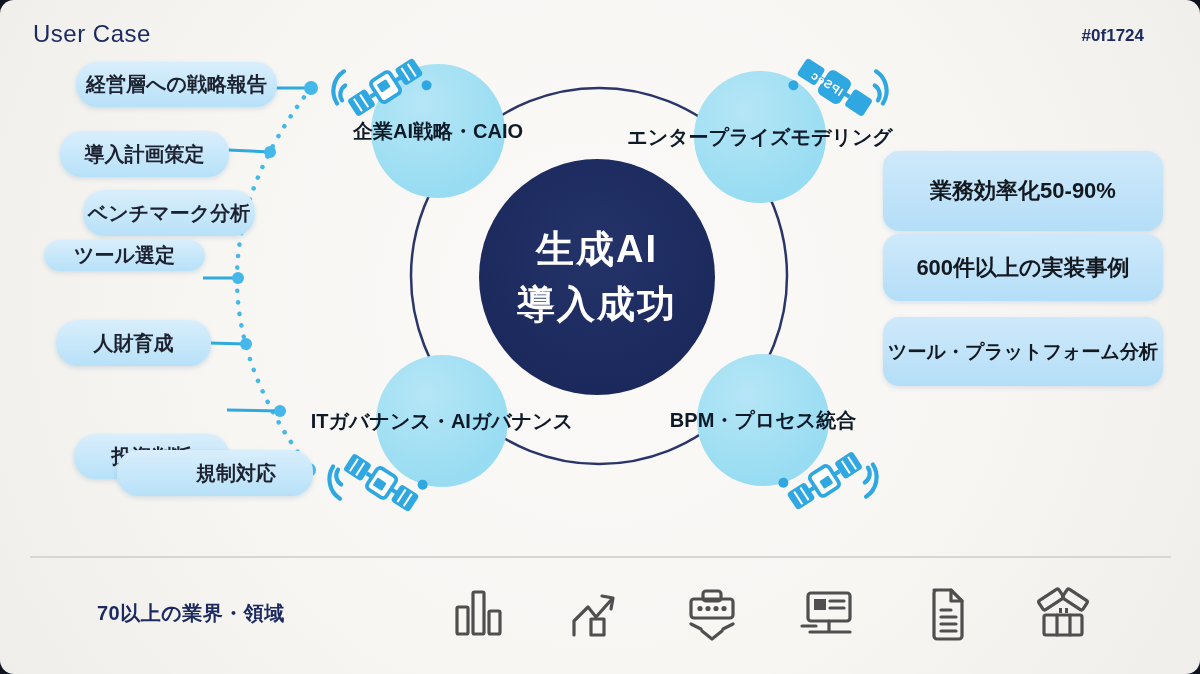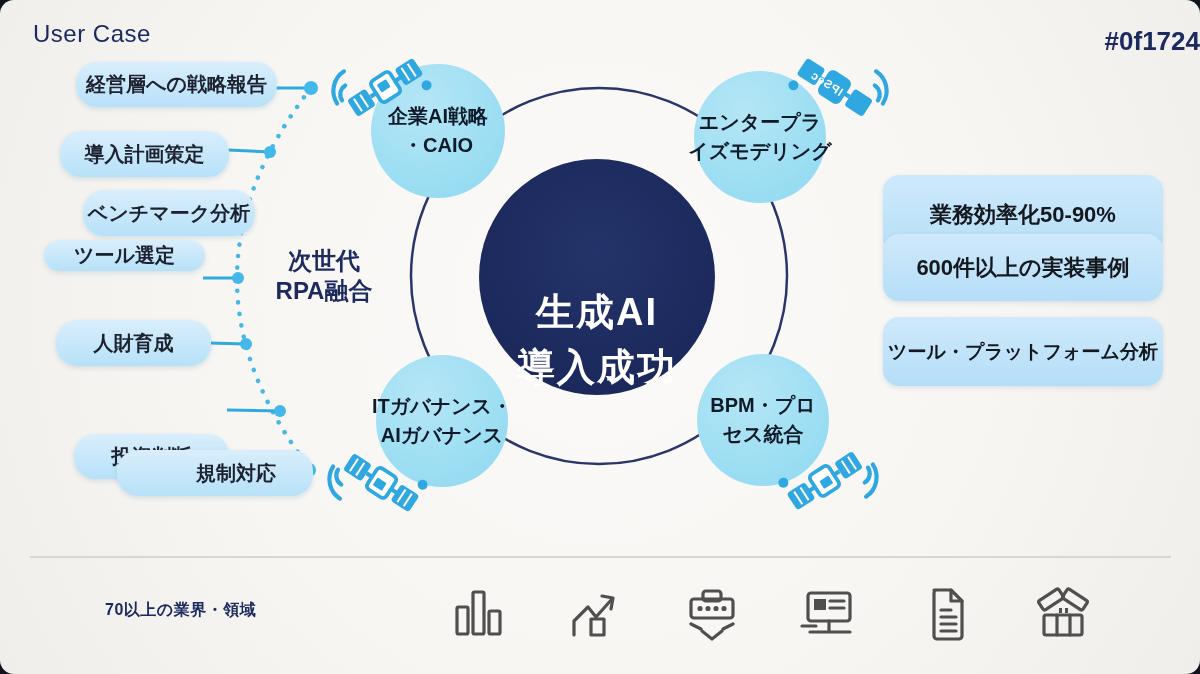--- a/index.html
+++ b/index.html
@@ -2,39 +2,39 @@
 <html><head>
 <meta charset="utf-8">
 <style>
   html,body{margin:0;padding:0;background:#10141f;}
   body{font-family:"Liberation Sans","DejaVu Sans",sans-serif;}
   .stage{position:relative;width:1200px;height:674px;overflow:hidden;border-radius:14px;
          background:radial-gradient(circle at 50% 45%, #fbfaf8 0%, #f7f6f3 55%, #efeeea 100%);}
   .abs{position:absolute;}
   svg{display:block;}
   .page-title{left:33px;top:20px;font-size:24px;font-weight:normal;color:#1c2a60;letter-spacing:.5px;}
-  .code-label{left:1072px;top:26px;width:128px;text-align:right;font-size:26px;font-weight:bold;color:#1c2a60;}
+  .code-label{left:1016px;top:26px;width:128px;text-align:right;font-size:17px;font-weight:bold;color:#1c2a60;}
   .lbox{display:flex;align-items:center;justify-content:center;white-space:nowrap;
         background:linear-gradient(180deg,#d9eefc 0%,#b7e1f8 100%);
         border-radius:21px;box-shadow:0 2px 5px rgba(90,130,165,.20);
         font-size:20px;font-weight:bold;color:#1d2230;}
   .rbox{display:flex;align-items:center;justify-content:center;white-space:nowrap;
         background:linear-gradient(180deg,#cfe9fb 0%,#b4def7 100%);
         border-radius:16px;box-shadow:0 2px 5px rgba(90,130,165,.18);
         font-size:22px;font-weight:bold;color:#14181f;}
-  .node{border-radius:50%;display:flex;flex-direction:column;align-items:center;justify-content:center;
+  .node{border-radius:50%;display:flex;flex-direction:row;align-items:center;justify-content:center;
         background:radial-gradient(circle at 38% 30%, #b5e6f6 0%, #97dcf2 75%);
         font-size:20px;font-weight:bold;color:#0f1a28;line-height:1.45;white-space:nowrap;text-align:center;}
   .hub-center{border-radius:50%;display:flex;flex-direction:column;align-items:center;justify-content:center;
         background:radial-gradient(circle at 50% 40%, #243369 0%, #1a285b 78%);
         color:#ffffff;font-size:38px;font-weight:bold;line-height:1.45;letter-spacing:2px;text-align:center;}
   .side-note{left:268px;top:246px;width:112px;text-align:center;font-size:24px;font-weight:bold;
         color:#1c2a5e;line-height:1.27;}
   .divider{left:30px;top:556px;width:1141px;height:2px;background:#d7d6d2;}
-  .footer-label{left:97px;top:600px;font-size:16px;font-weight:bold;color:#1c2a60;letter-spacing:.5px;margin-left:8px;}
+  .footer-label{left:97px;top:600px;font-size:20px;font-weight:bold;color:#1c2a60;letter-spacing:.5px;}
   .sat-wrap{width:100px;height:100px;}
   .sat-wrap svg{width:100%;height:100%;}
 </style>
 </head>
 <body>
 
 <div class="stage">
 
   <div class="abs page-title">User Case</div>
   <div class="abs code-label">#0f1724</div>
@@ -78,43 +78,39 @@
   <div class="abs lbox" style="left:56px;top:320px;width:155px;height:46px;">
       <span>人財育成</span>
     </div>
   <div class="abs lbox" style="left:74px;top:386px;width:155px;height:45px;margin-top:48px;">
       <span>投資判断</span>
     </div>
   <div class="abs lbox" style="left:117px;top:450px;width:154px;height:46px;padding-left:42px;">
       <span>規制対応</span>
     </div>
 
-  <div class="abs side-note">
-    <div>次世代</div>
-    <div>RPA融合</div>
-  </div>
 
   <div class="abs node" style="left:371px;top:64px;width:134px;height:134px;">
     <div>企業AI戦略</div>
     <div>・CAIO</div>
   </div>
   <div class="abs node" style="left:694px;top:71px;width:132px;height:132px;">
     <div>エンタープラ</div>
     <div>イズモデリング</div>
   </div>
   <div class="abs node" style="left:376px;top:355px;width:132px;height:132px;">
     <div>ITガバナンス・</div>
     <div>AIガバナンス</div>
   </div>
   <div class="abs node" style="left:697px;top:354px;width:132px;height:132px;">
     <div>BPM・プロ</div>
     <div>セス統合</div>
   </div>
 
-  <div class="abs hub-center" style="left:479px;top:159px;width:236px;height:236px;justify-content:flex-end;">
+  <div class="abs hub-center" style="left:479px;top:159px;width:236px;height:236px;">
     <div>生成AI</div>
     <div>導入成功</div>
   </div>
 
   <div class="abs sat-wrap" style="left:328px;top:40px;transform:rotate(-33deg);">
     <svg viewBox="0 0 120 120">
       <g fill="none" stroke="#2fa7e0" stroke-width="5" stroke-linecap="round">
         <path d="M30,34 a13,13 0 0 0 -13,13"></path>
           <path d="M38,19 a28,28 0 0 0 -28,28"></path>
       </g>
@@ -178,21 +174,21 @@
       <rect x="56" y="47" width="27" height="30" rx="5" fill="#fff" stroke="#2fa7e0" stroke-width="4.5"></rect>
       <rect x="62" y="54" width="13" height="11" rx="1.5" fill="#2fa7e0"></rect>
       <line x1="83" y1="62" x2="92" y2="62" stroke="#2fa7e0" stroke-width="5"></line>
       <rect x="90" y="50" width="26" height="24" rx="4" fill="#2fa7e0"></rect>
       <line x1="98" y1="53" x2="98" y2="71" stroke="#fff" stroke-width="2.4"></line>
       <line x1="107" y1="53" x2="107" y2="71" stroke="#fff" stroke-width="2.4"></line>
       <circle cx="112" cy="87" r="6" fill="#2fa7e0"></circle>
     </svg>
   </div>
 
-  <div class="abs rbox" style="left:883px;top:151px;width:280px;height:80px;margin-top:24px;">
+  <div class="abs rbox" style="left:883px;top:151px;width:280px;height:80px;">
       <span>業務効率化50-90%</span>
     </div>
   <div class="abs rbox" style="left:883px;top:234px;width:280px;height:67px;">
       <span>600件以上の実装事例</span>
     </div>
   <div class="abs rbox" style="left:883px;top:317px;width:280px;height:69px;font-size:19px;">
       <span>ツール・プラットフォーム分析</span>
     </div>
 
   <div class="abs divider"></div>

